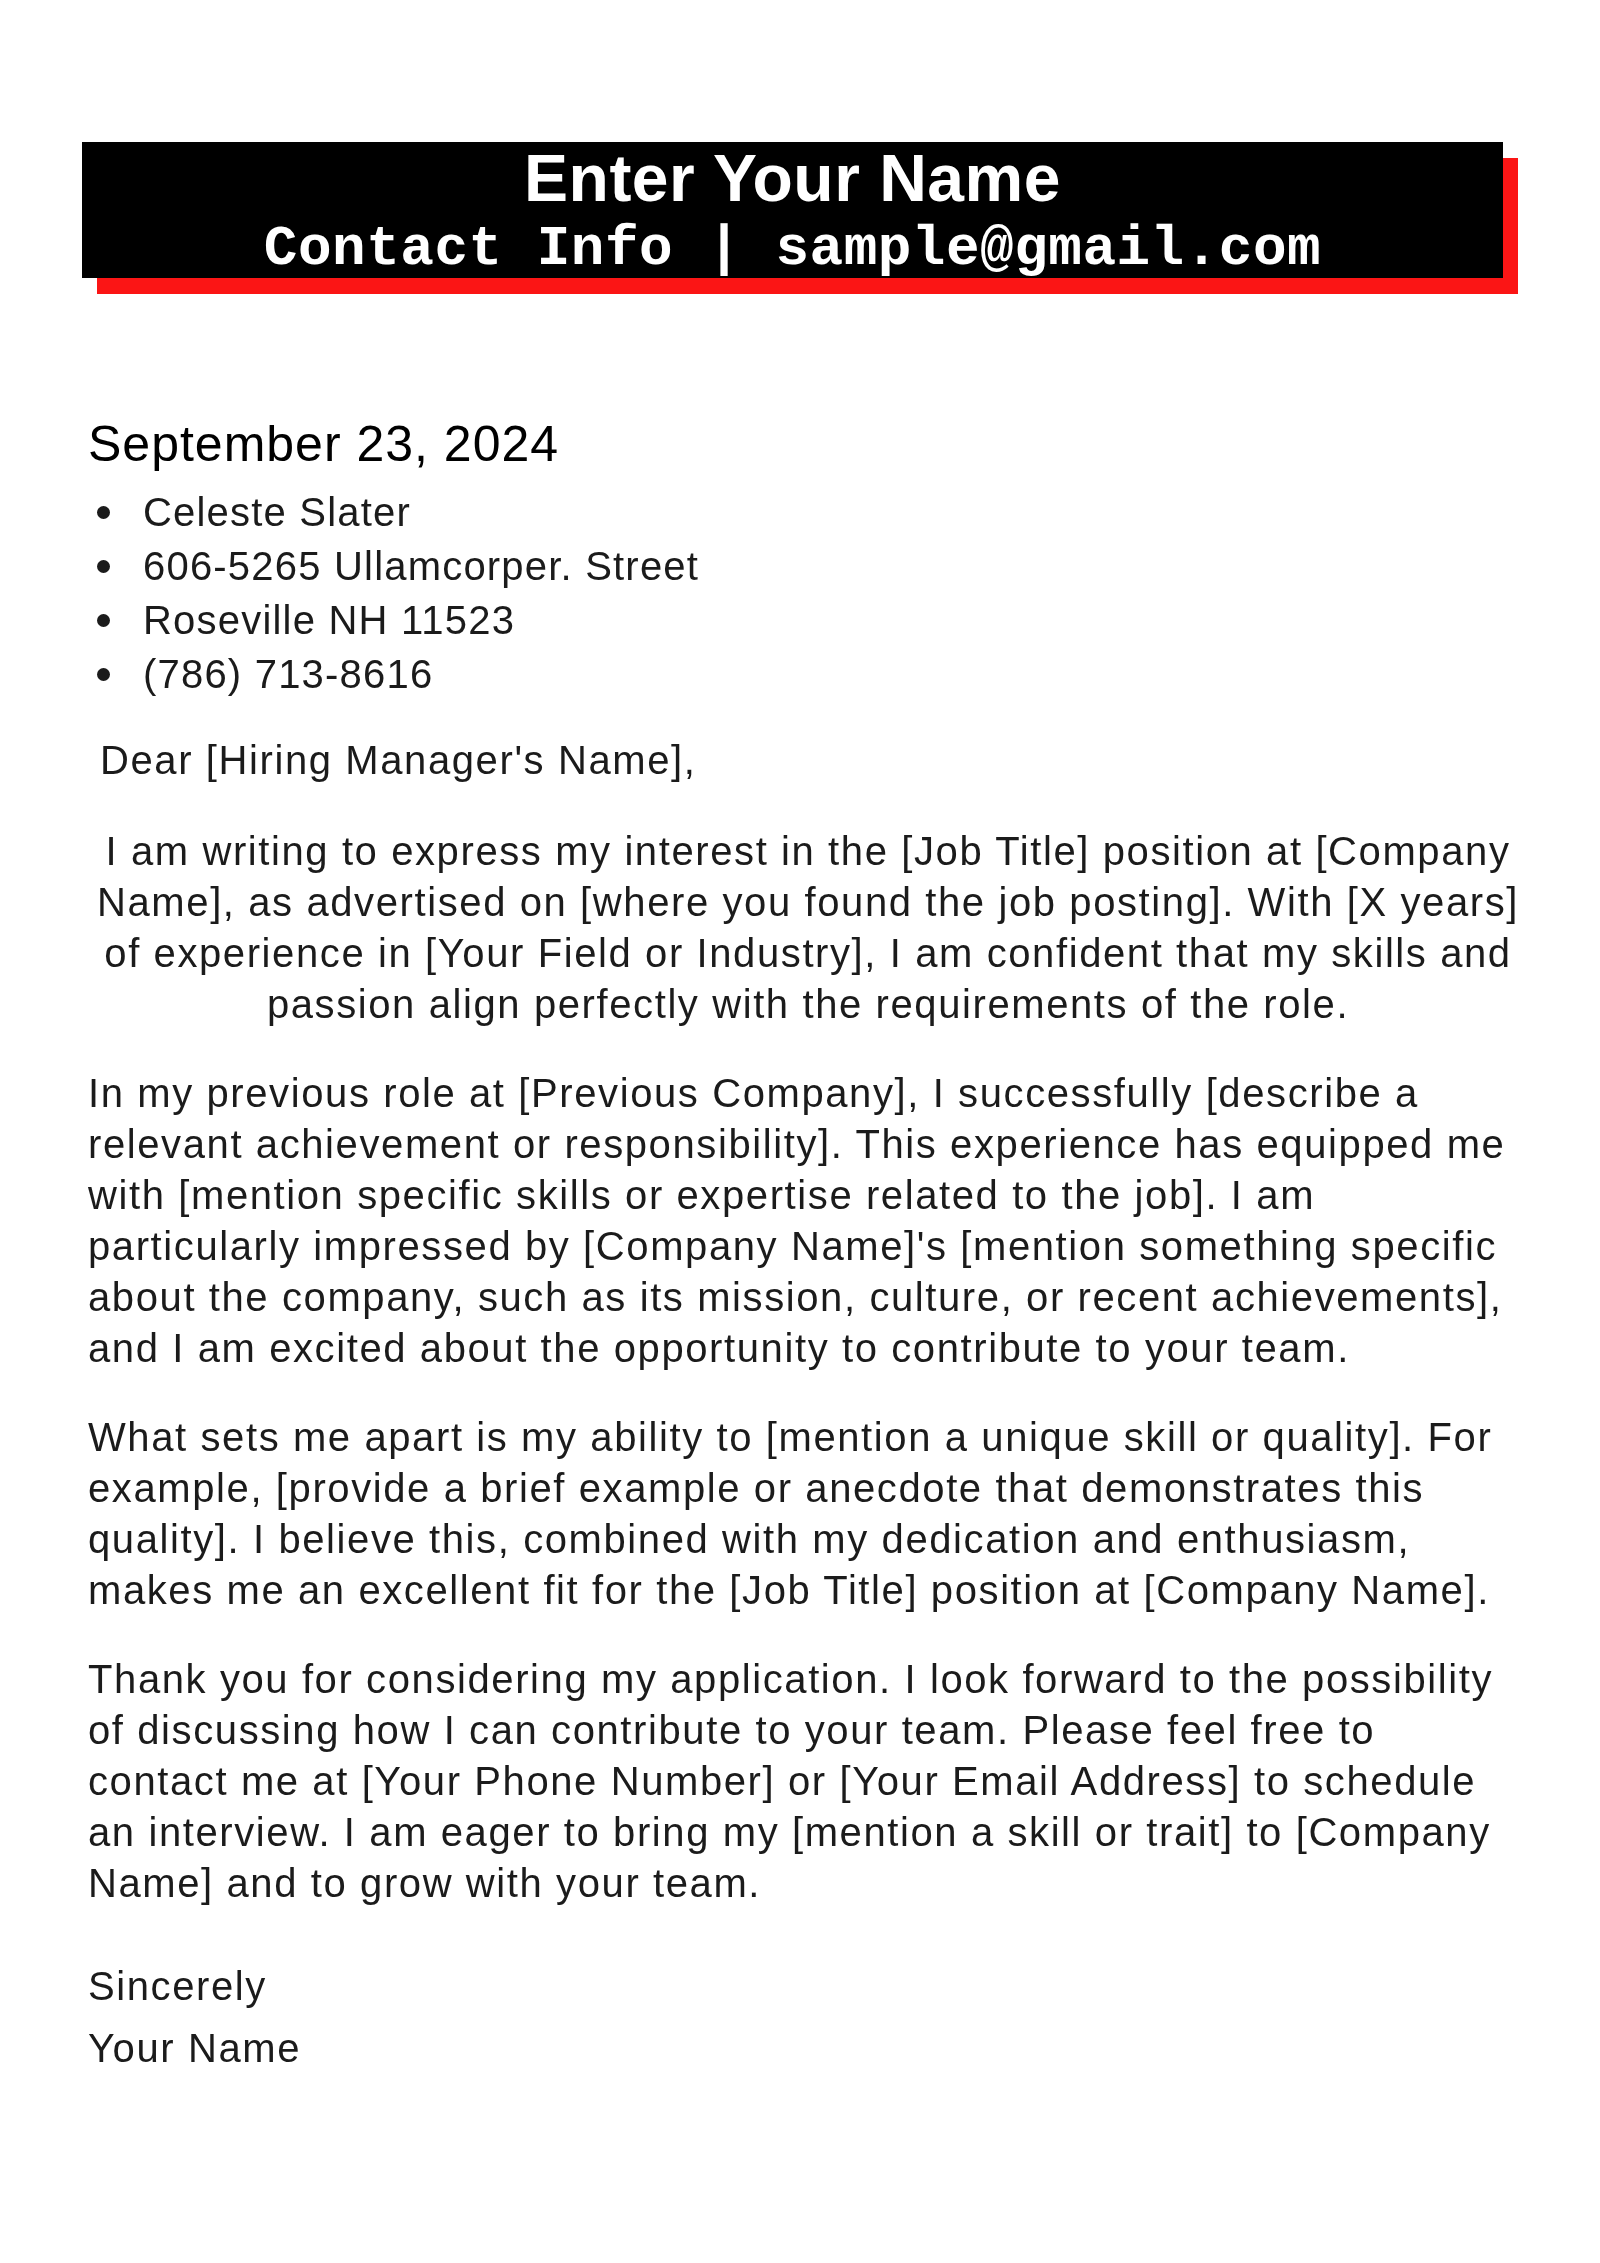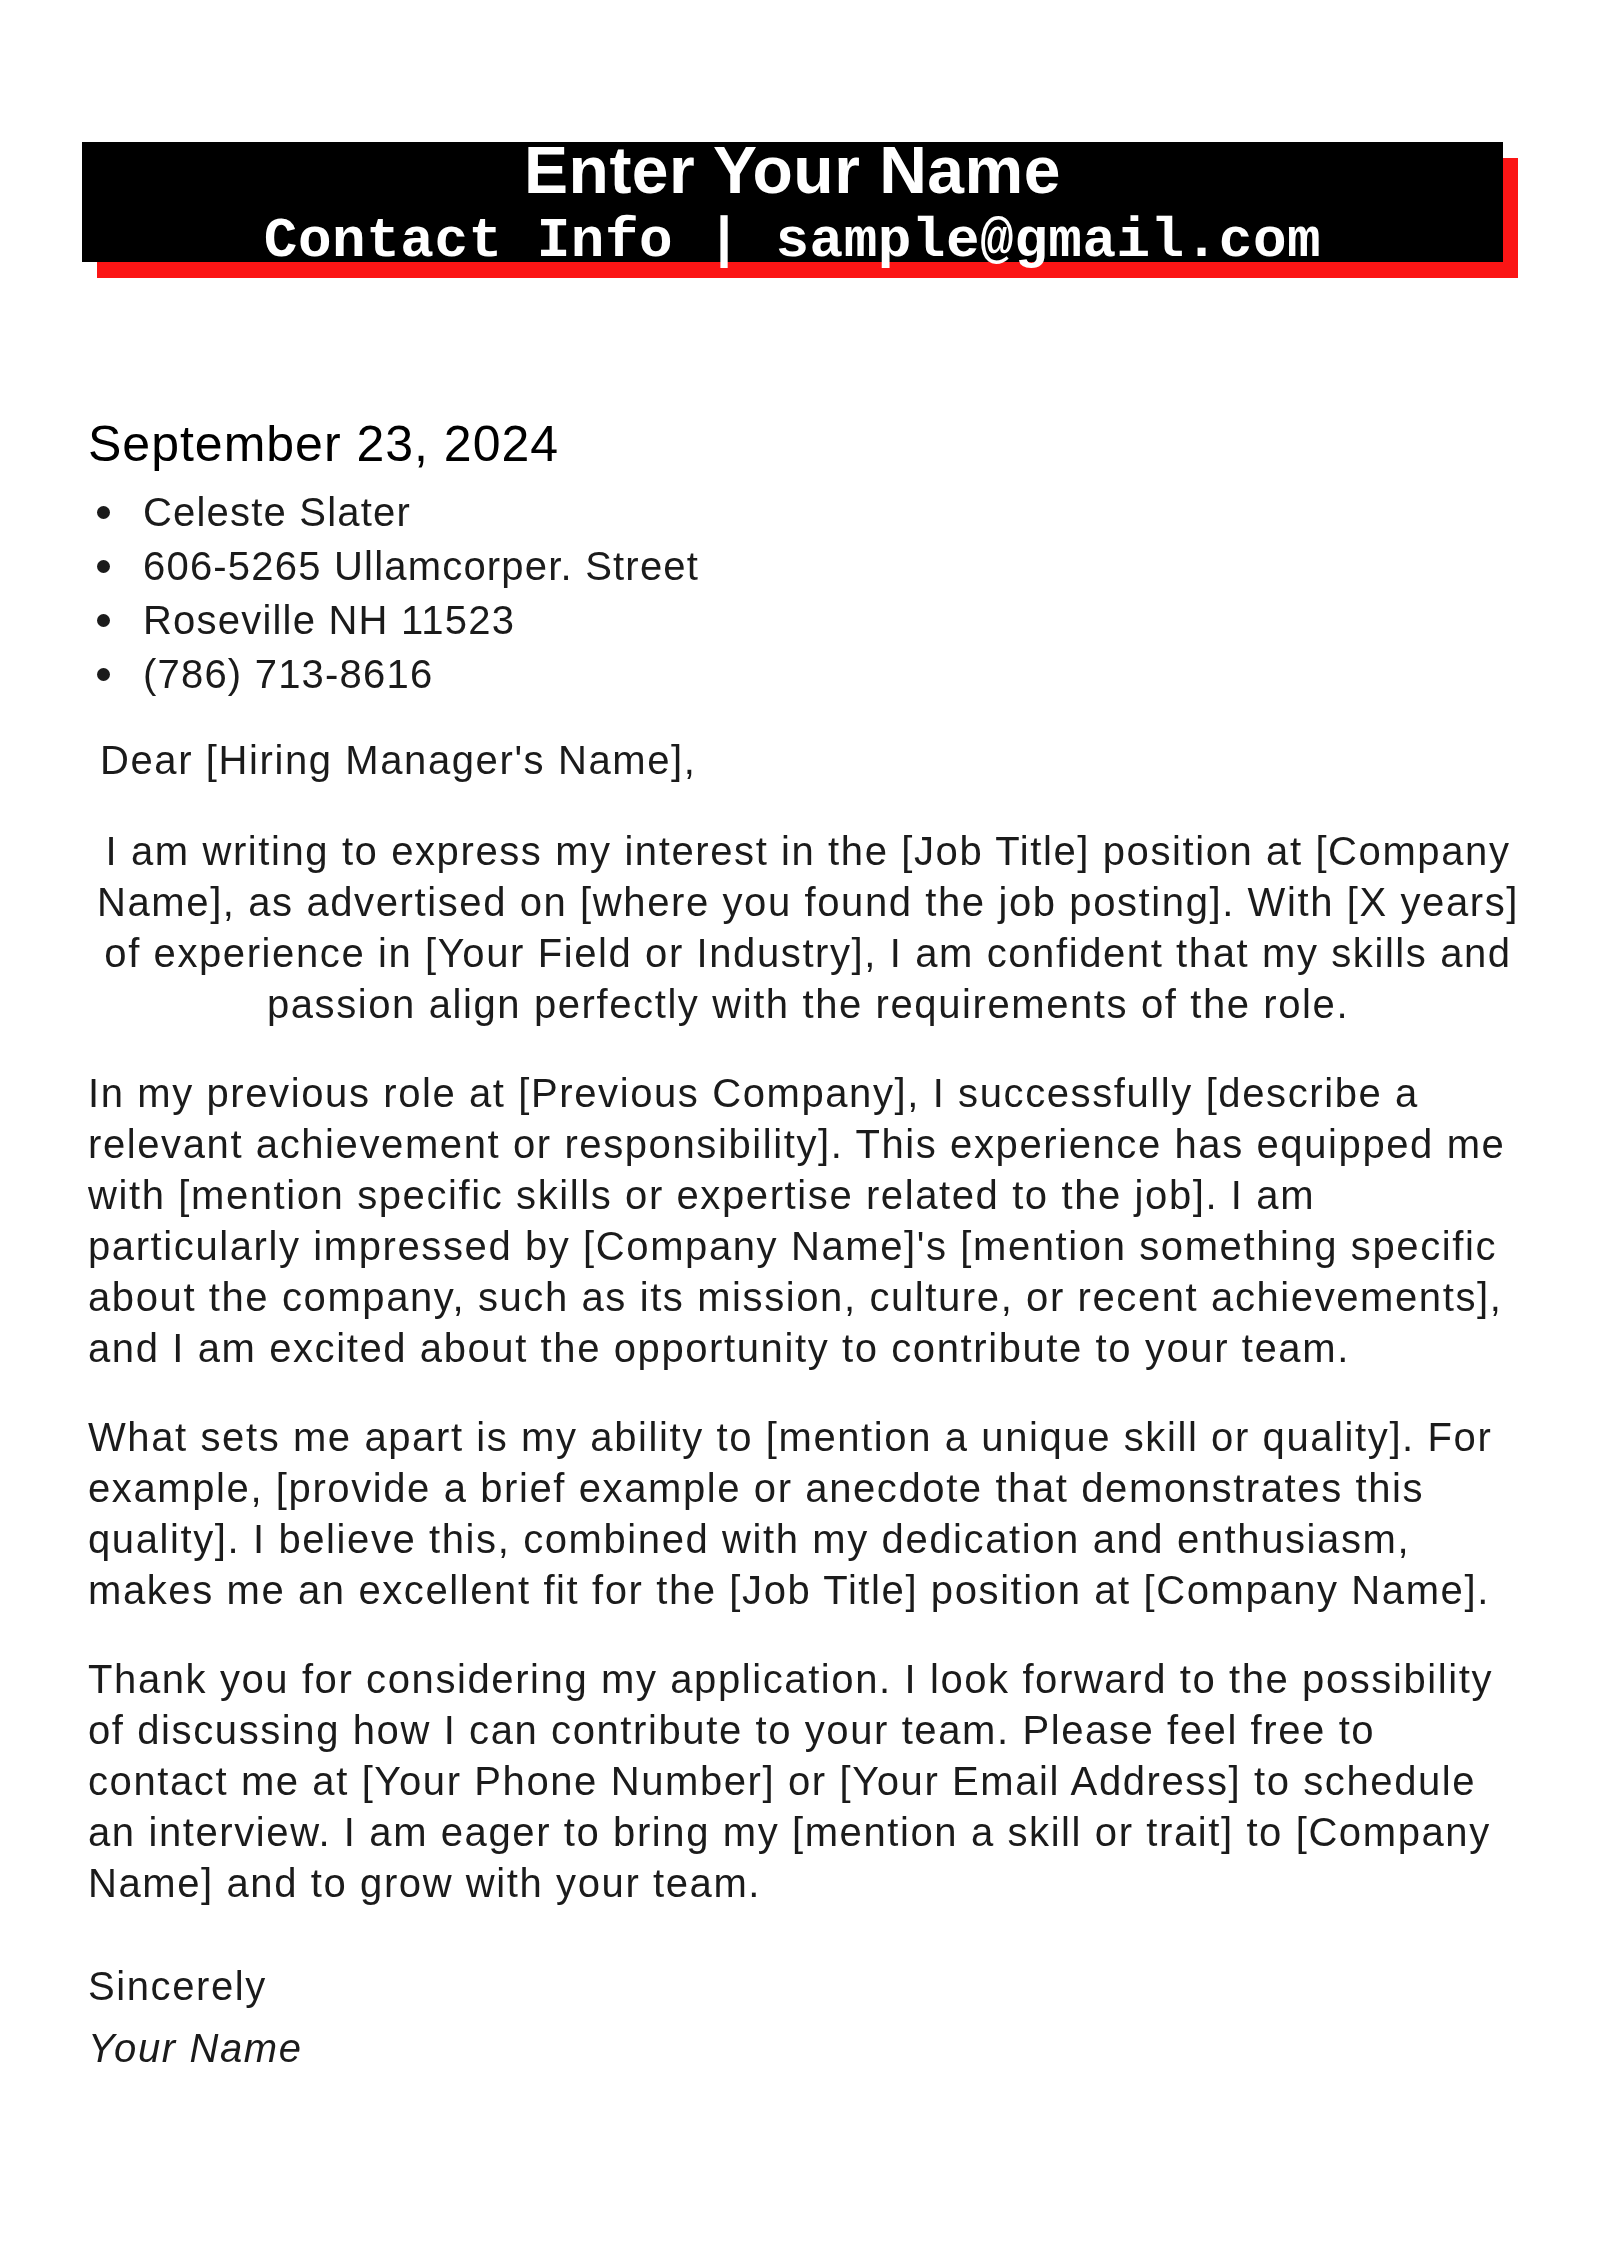--- a/index.html
+++ b/index.html
@@ -18,21 +18,21 @@
   .page{
     position:relative;
     width:1600px;height:2263px;
     overflow:hidden;
     background:#ffffff;
   }
   
   .banner{
     position:absolute;
     left:82px;top:142px;
-    width:1421px;height:120px;
+    width:1421px;height:136px;
     background:var(--banner-bg);
     box-shadow:15px 16px 0 var(--banner-shadow);
     display:flex;flex-direction:column;
     align-items:center;justify-content:center;
     gap:7px;
     padding-top:6px;box-sizing:border-box;
     text-align:center;
   }
   .banner-name{
     color:var(--banner-text);
@@ -91,21 +91,20 @@
   .paragraphs .para:first-child{margin-top:40px;text-align:center;}
   .closing{
     margin-top:52px;
     font-size:40px;line-height:51px;
     letter-spacing:1.6px;
   }
   .signature{
     margin-top:11px;
     font-size:40px;line-height:51px;
     letter-spacing:1.6px;
-    font-style:italic;
   }
 </style>
 </head>
 <body>
 
 <div class="page">
 
   <div class="banner">
     <div class="banner-name">Enter Your Name</div>
     <div class="banner-contact">Contact Info | sample@gmail.com</div>

